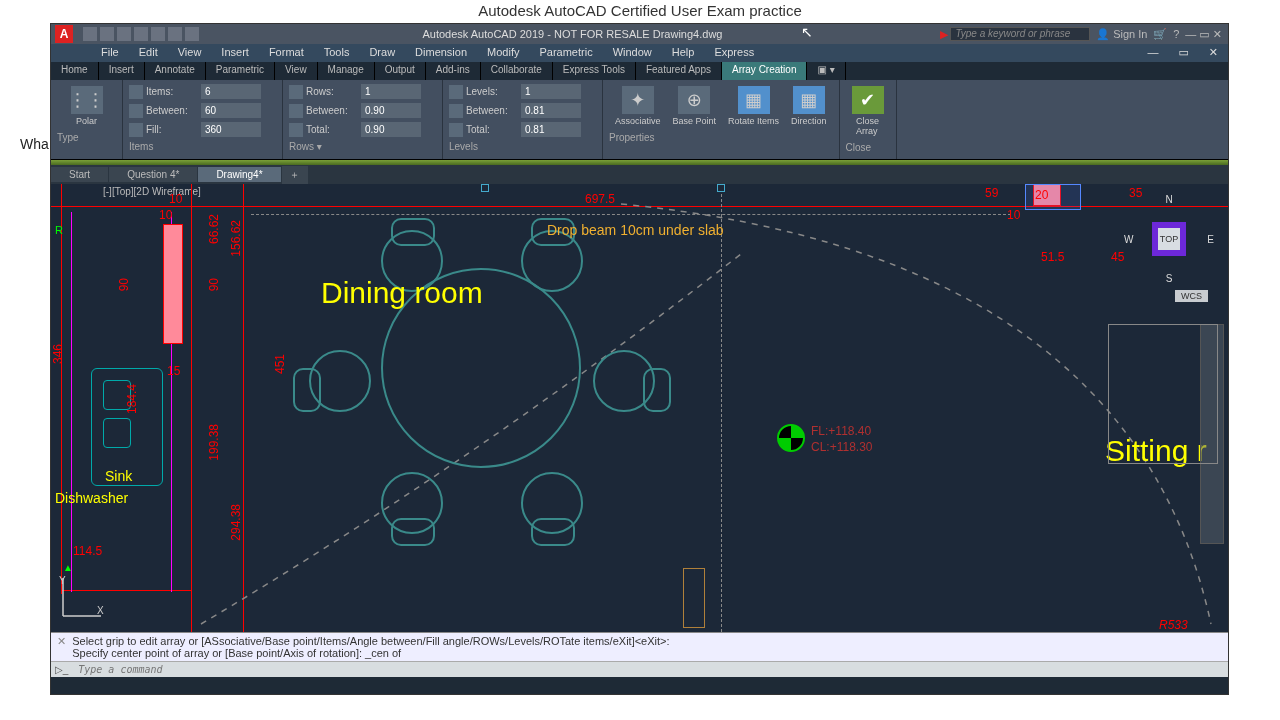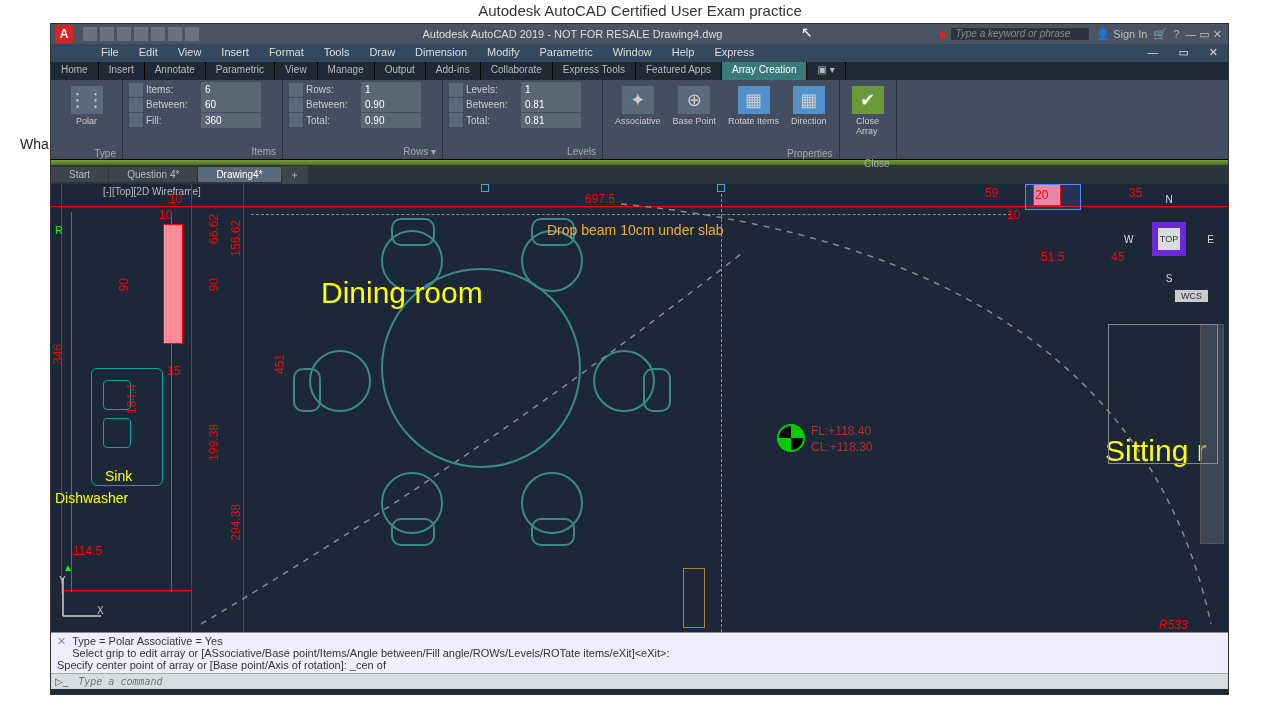--- a/index.html
+++ b/index.html
@@ -18,21 +18,21 @@
 .menubar span { padding: 2px 10px; cursor: pointer; }
 .tabstrip { height: 18px; background: #1e2a36; display: flex; font-size: 10px; }
 .tabstrip span { padding: 2px 10px; color: #bbb; cursor: pointer; border-right: 1px solid #000; }
 .tabstrip span.active { background: #3a7a7a; color: #fff; }
 .ribbon { height: 80px; background: #434f60; display: flex; border-bottom: 1px solid #000; }
 .ribbon-panel { border-right: 1px solid #2a333f; padding: 2px 6px; display: flex; flex-direction: column; }
 .panel-row { display: flex; align-items: center; gap: 3px; height: 19px; font-size: 10px; color: #ccc; }
 .panel-row .icon { width: 14px; height: 14px; background: #5a6a7a; }
 .panel-row label { width: 52px; }
 .panel-row input { width: 60px; background: #596674; border: none; color: #fff; font-size: 10px; height: 15px; padding: 0 4px; }
-.panel-title { text-align: right; font-size: 10px; color: #aaa; margin-top: 18px; }
+.panel-title { text-align: left; font-size: 10px; color: #aaa; margin-top: 2px; }
 .big-btn { display: flex; flex-direction: column; align-items: center; justify-content: center; padding: 4px 6px; font-size: 9px; color: #ccc; cursor: pointer; }
 .big-btn .bicon { width: 32px; height: 28px; background: #5a6a7a; margin-bottom: 2px; display: flex; align-items: center; justify-content: center; font-size: 18px; }
 .big-btn.blue .bicon { background: #5290cc; }
 .big-btn.green .bicon { background: #6a9a3a; color: #fff; }
 .btn-row { display: flex; }
 .ribbon-below { height: 5px; background: linear-gradient(#7aa038,#4a6a20); }
 .filetabs { height: 19px; background: #2a3540; display: flex; font-size: 10px; align-items: center; }
 .filetabs span { padding: 2px 18px; color: #bbb; cursor: pointer; background: #3a4550; margin-right: 1px; }
 .filetabs span.active { background: #5a6a7a; color: #fff; }
 .filetabs .plus { padding: 2px 8px; color: #bbb; cursor: pointer; }
@@ -346,21 +346,20 @@
       <line x1="6" y1="44" x2="44" y2="44" stroke="#ccc" stroke-width="1.5"></line>
       <line x1="6" y1="44" x2="6" y2="6" stroke="#ccc" stroke-width="1.5"></line>
       <text x="40" y="42" fill="#ccc" font-size="10">X</text>
       <text x="2" y="12" fill="#ccc" font-size="10">Y</text>
     </svg>
     <div style="position:absolute;left:12px;top:378px;color:#0f0;font-size:10px">▲</div>
   </div>
 
   <div class="cmd-area">
     <span style="float:left;color:#888;cursor:pointer;margin-right:6px">✕</span>
-    <div class="cmd-line">Type = Polar   Associative = Yes</div>
     <div class="cmd-line">Select grip to edit array or [ASsociative/Base point/Items/Angle between/Fill angle/ROWs/Levels/ROTate items/eXit]&lt;eXit&gt;:</div>
     <div class="cmd-line">Specify center point of array or [Base point/Axis of rotation]: _cen of</div>
   </div>
   <div class="cmd-input-row">
     <span style="padding:0 4px;color:#555;font-size:10px">▷_</span>
     <input placeholder="Type a command" style="">
   </div>
 
 </div>
 

